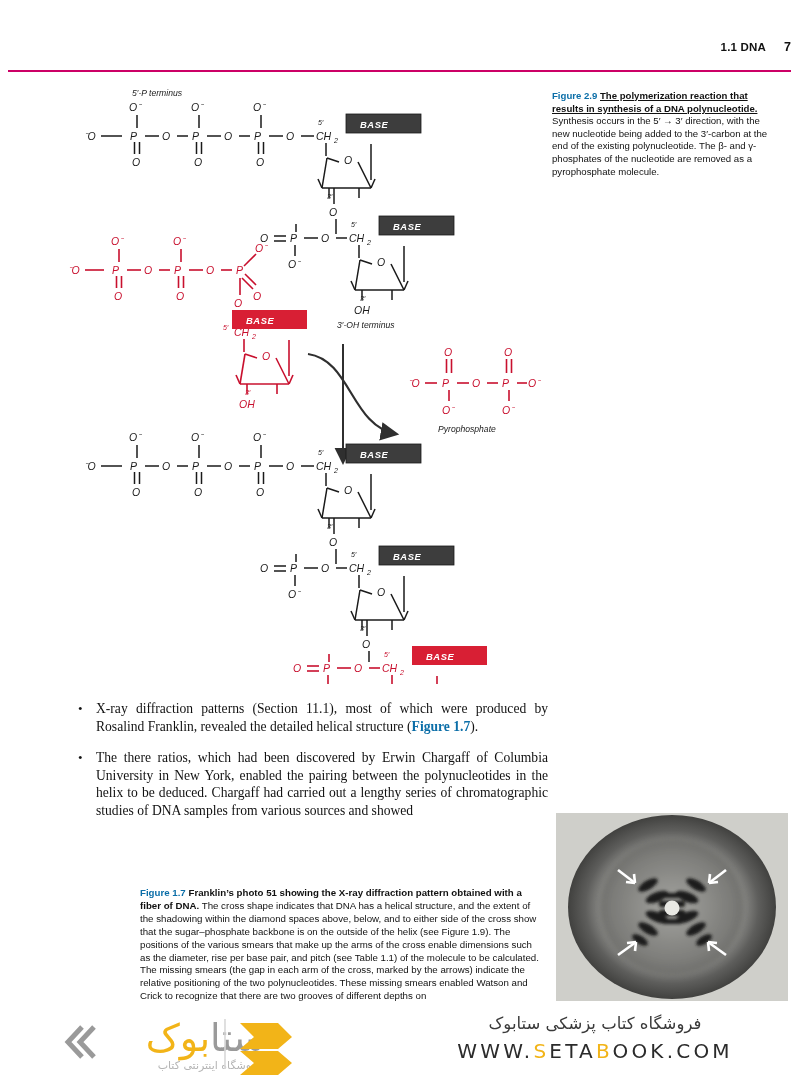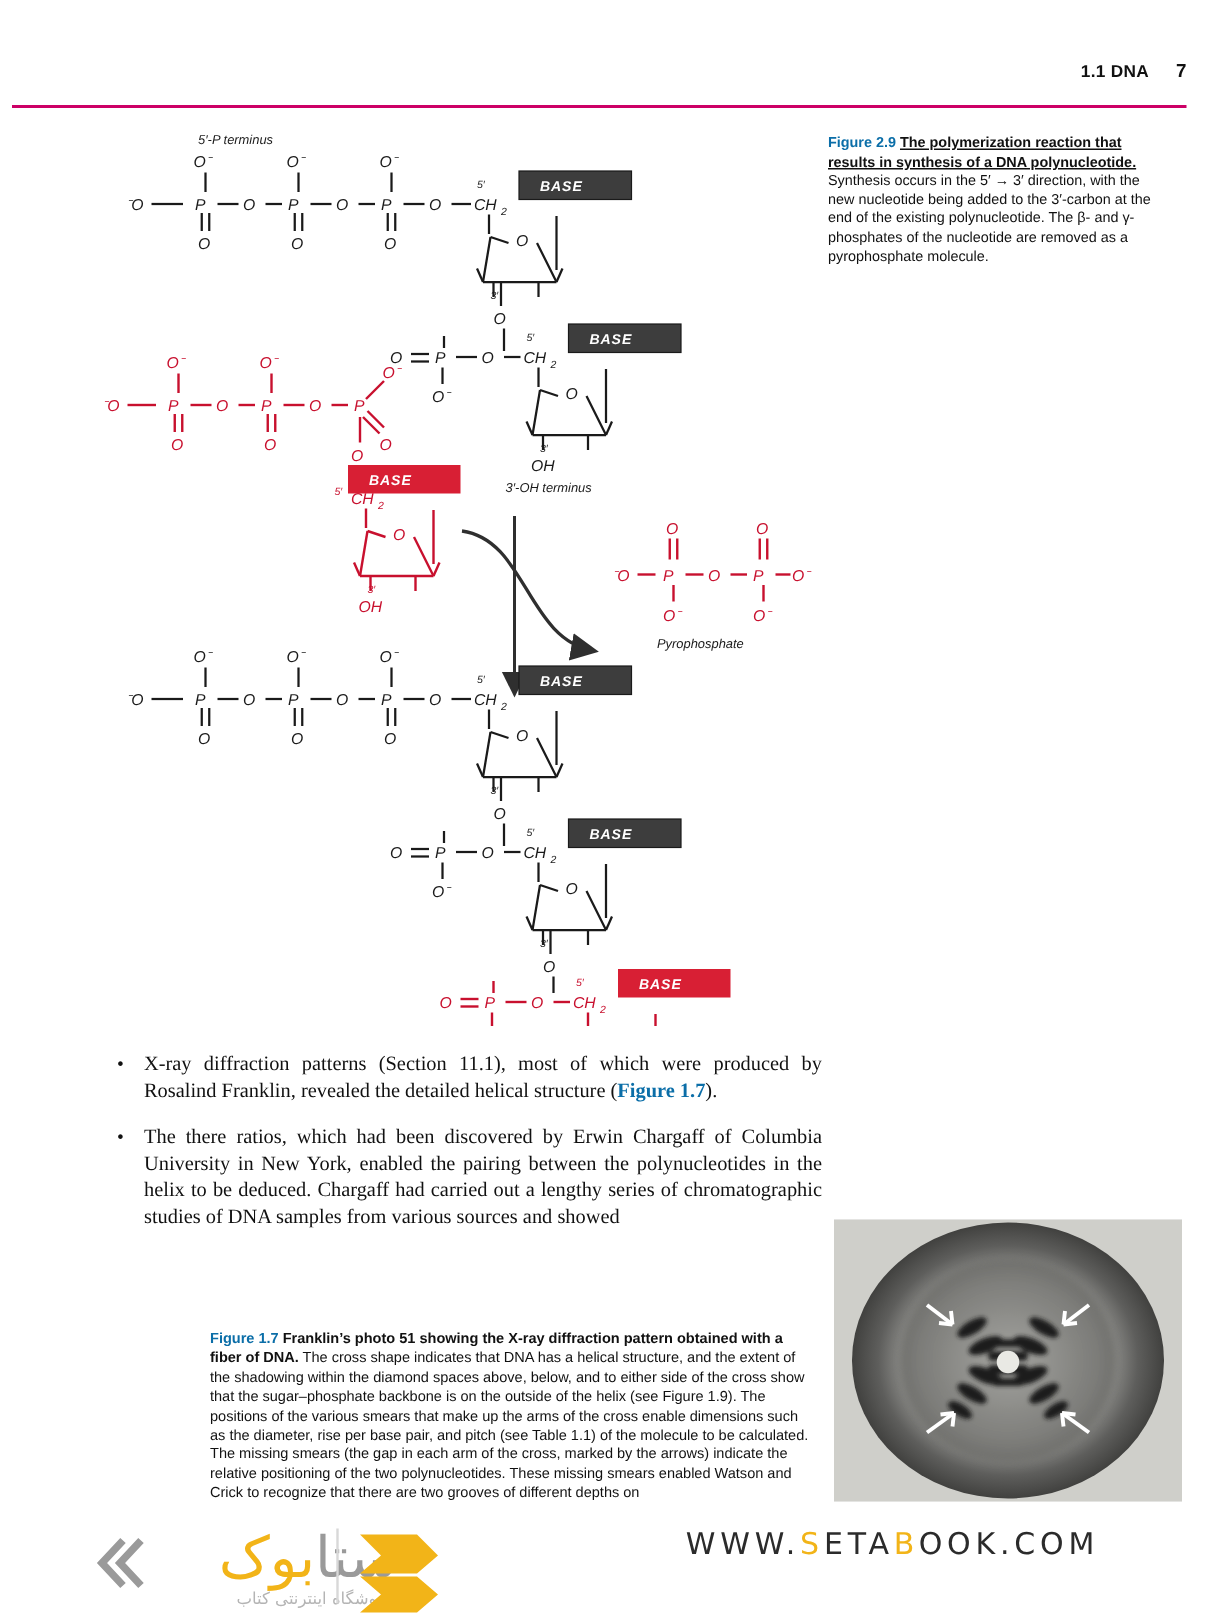--- a/index.html
+++ b/index.html
@@ -497,15 +497,16 @@
         <path d="M32,16 L18,31 L32,46" stroke="#9a9a9a" stroke-width="5" fill="none"></path>
       </g>
       <line x1="163" y1="8" x2="163" y2="58" stroke="#d8d8d8" stroke-width="1.6"></line>
       <g fill="#F2B418">
         <path d="M178,12 L216,12 L230,26 L216,38 L178,38 L192,26 Z"></path>
         <path d="M178,40 L216,40 L230,52 L216,64 L178,64 L192,52 Z"></path>
       </g>
     </svg>
   </div>
   <div id="wm-right">
+    <div id="wm-fa">فروشگاه کتاب پزشکی ستابوک</div>
     <div id="wm-url"><span>WWW.</span><span class="gold">S</span><span>ETA</span><span class="gold">B</span><span>OOK.COM</span></div>
   </div>
 </div>
 
 </body></html>

